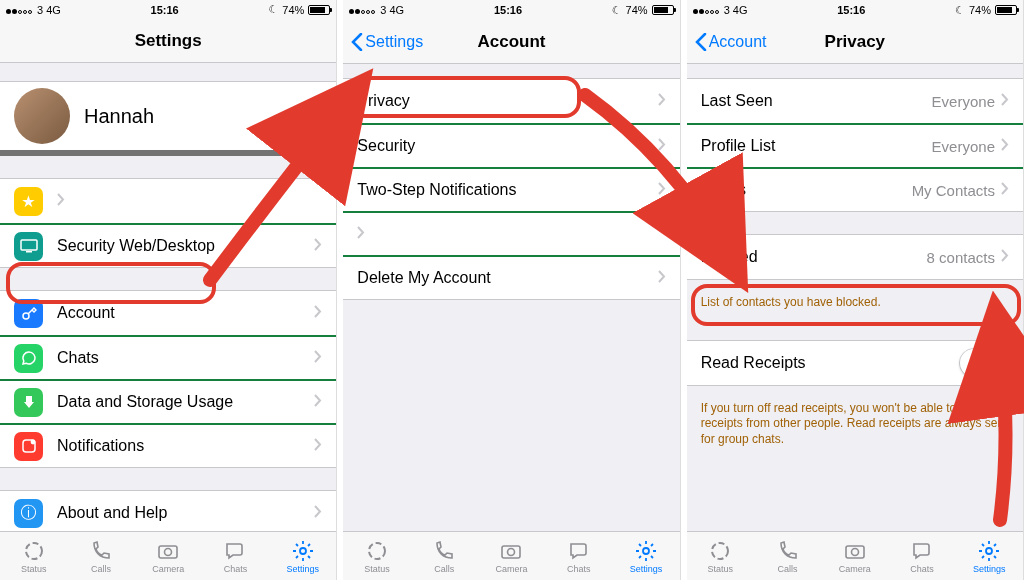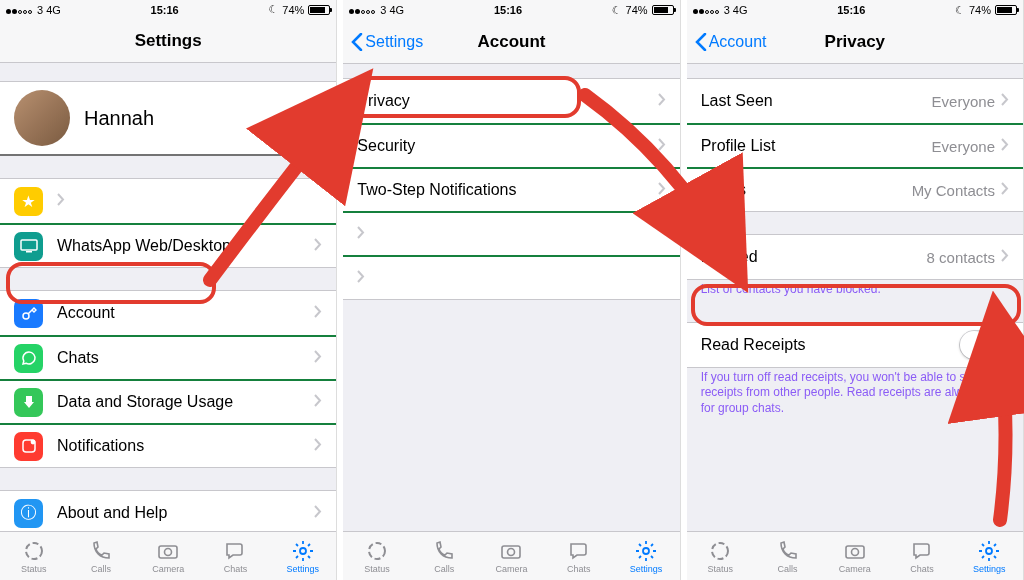--- a/index.html
+++ b/index.html
@@ -50,23 +50,23 @@
   .row{
     min-height:44px;display:flex;align-items:center;
     padding:0 14px;border-top:2px solid #15803d;
     font-size:16px;color:#000;position:relative;
   }
   .row:first-child{border-top:none;}
   .row .label{flex:1;}
   .row .value{color:#8e8e93;font-size:15px;margin-right:6px;}
   .row .chev{color:#c7c7cc;}
   .row .icon{width:29px;height:29px;border-radius:7px;margin-right:14px;display:flex;align-items:center;justify-content:center;color:#fff;font-size:16px;}
-  .footer-note{font-size:12px;color:#8b5cf6;padding:2px 14px;line-height:1.3;}
-  
-  .profile-row{height:76px;display:flex;align-items:center;padding:0 14px;background:#fff;border-top:1px solid #c8c7cc;border-bottom:2px solid #737373;margin-top:18px;}
+  .footer-note{font-size:12px;color:#a16207;padding:15px 14px;line-height:1.3;}
+  
+  .profile-row{height:76px;display:flex;align-items:center;padding:0 14px;background:#fff;border-top:1px solid #c8c7cc;border-bottom:6px solid #737373;margin-top:18px;}
   .avatar{width:56px;height:56px;border-radius:50%;background:linear-gradient(135deg,#b89070,#7a5a40);margin-right:14px;}
   .profile-name{font-size:20px;}
   
   .toggle{width:50px;height:30px;border-radius:15px;background:#e5e5ea;position:relative;border:1px solid #d4d4d8;}
   .toggle .knob{width:28px;height:28px;border-radius:50%;background:#fff;position:absolute;left:0;top:0;box-shadow:0 1px 3px rgba(0,0,0,.25);}
   
   .hl{position:absolute;border:4px solid #e23b2e;border-radius:16px;pointer-events:none;}
   
   svg.arrow{position:absolute;pointer-events:none;overflow:visible;}
   
@@ -117,21 +117,21 @@
             <path d="M1 1l5 5.5L1 12" stroke="#c7c7cc" stroke-width="2" fill="none"></path>
           </svg></span>
     </div>
     <div class="row">
       <div class="icon" style="background:#0f9d8f">
           <svg width="18" height="14" viewBox="0 0 18 14">
             <rect x="1" y="1" width="16" height="10" rx="1" fill="none" stroke="#fff" stroke-width="1.5"></rect>
             <rect x="6" y="12" width="6" height="1.5" fill="#fff"></rect>
           </svg>
         </div>
-      <span class="label">WhatsApp Web/Desktop</span>
+      <span class="label">Security Web/Desktop</span>
       <span class="chev"><svg viewBox="0 0 8 13">
             <path d="M1 1l5 5.5L1 12" stroke="#c7c7cc" stroke-width="2" fill="none"></path>
           </svg></span>
     </div>
   </div>
 
   <div class="group">
     <div class="row">
       <div class="icon" style="background:#197aff">
           <svg width="16" height="16" viewBox="0 0 16 16">
@@ -281,20 +281,21 @@
       <span class="chev"><svg viewBox="0 0 8 13">
             <path d="M1 1l5 5.5L1 12" stroke="#c7c7cc" stroke-width="2" fill="none"></path>
           </svg></span>
     </div>
     <div class="row">
       <span class="chev"><svg viewBox="0 0 8 13">
             <path d="M1 1l5 5.5L1 12" stroke="#c7c7cc" stroke-width="2" fill="none"></path>
           </svg></span>
     </div>
     <div class="row">
+      <span class="label">Delete My Account</span>
       <span class="chev"><svg viewBox="0 0 8 13">
             <path d="M1 1l5 5.5L1 12" stroke="#c7c7cc" stroke-width="2" fill="none"></path>
           </svg></span>
     </div>
   </div>
 
   <div class="spacer-fill"></div>
   <div class="tabbar">
     <div class="tab">
         <svg viewBox="0 0 24 24">
@@ -388,21 +389,21 @@
     <div class="row">
       <span class="label">Blocked</span>
       <span class="value">8 contacts</span>
       <span class="chev"><svg viewBox="0 0 8 13">
             <path d="M1 1l5 5.5L1 12" stroke="#c7c7cc" stroke-width="2" fill="none"></path>
           </svg></span>
     </div>
   </div>
   <div class="footer-note">List of contacts you have blocked.</div>
 
-  <div class="group" style="margin-top:22px">
+  <div class="group" style="margin-top:14px">
     <div class="row">
       <span class="label">Read Receipts</span>
       <div class="toggle">
           <div class="knob"></div>
         </div>
     </div>
   </div>
   <div class="footer-note">If you turn off read receipts, you won't be able to see read receipts from other people. Read receipts are always sent for group chats.</div>
 
   <div class="spacer-fill"></div>

